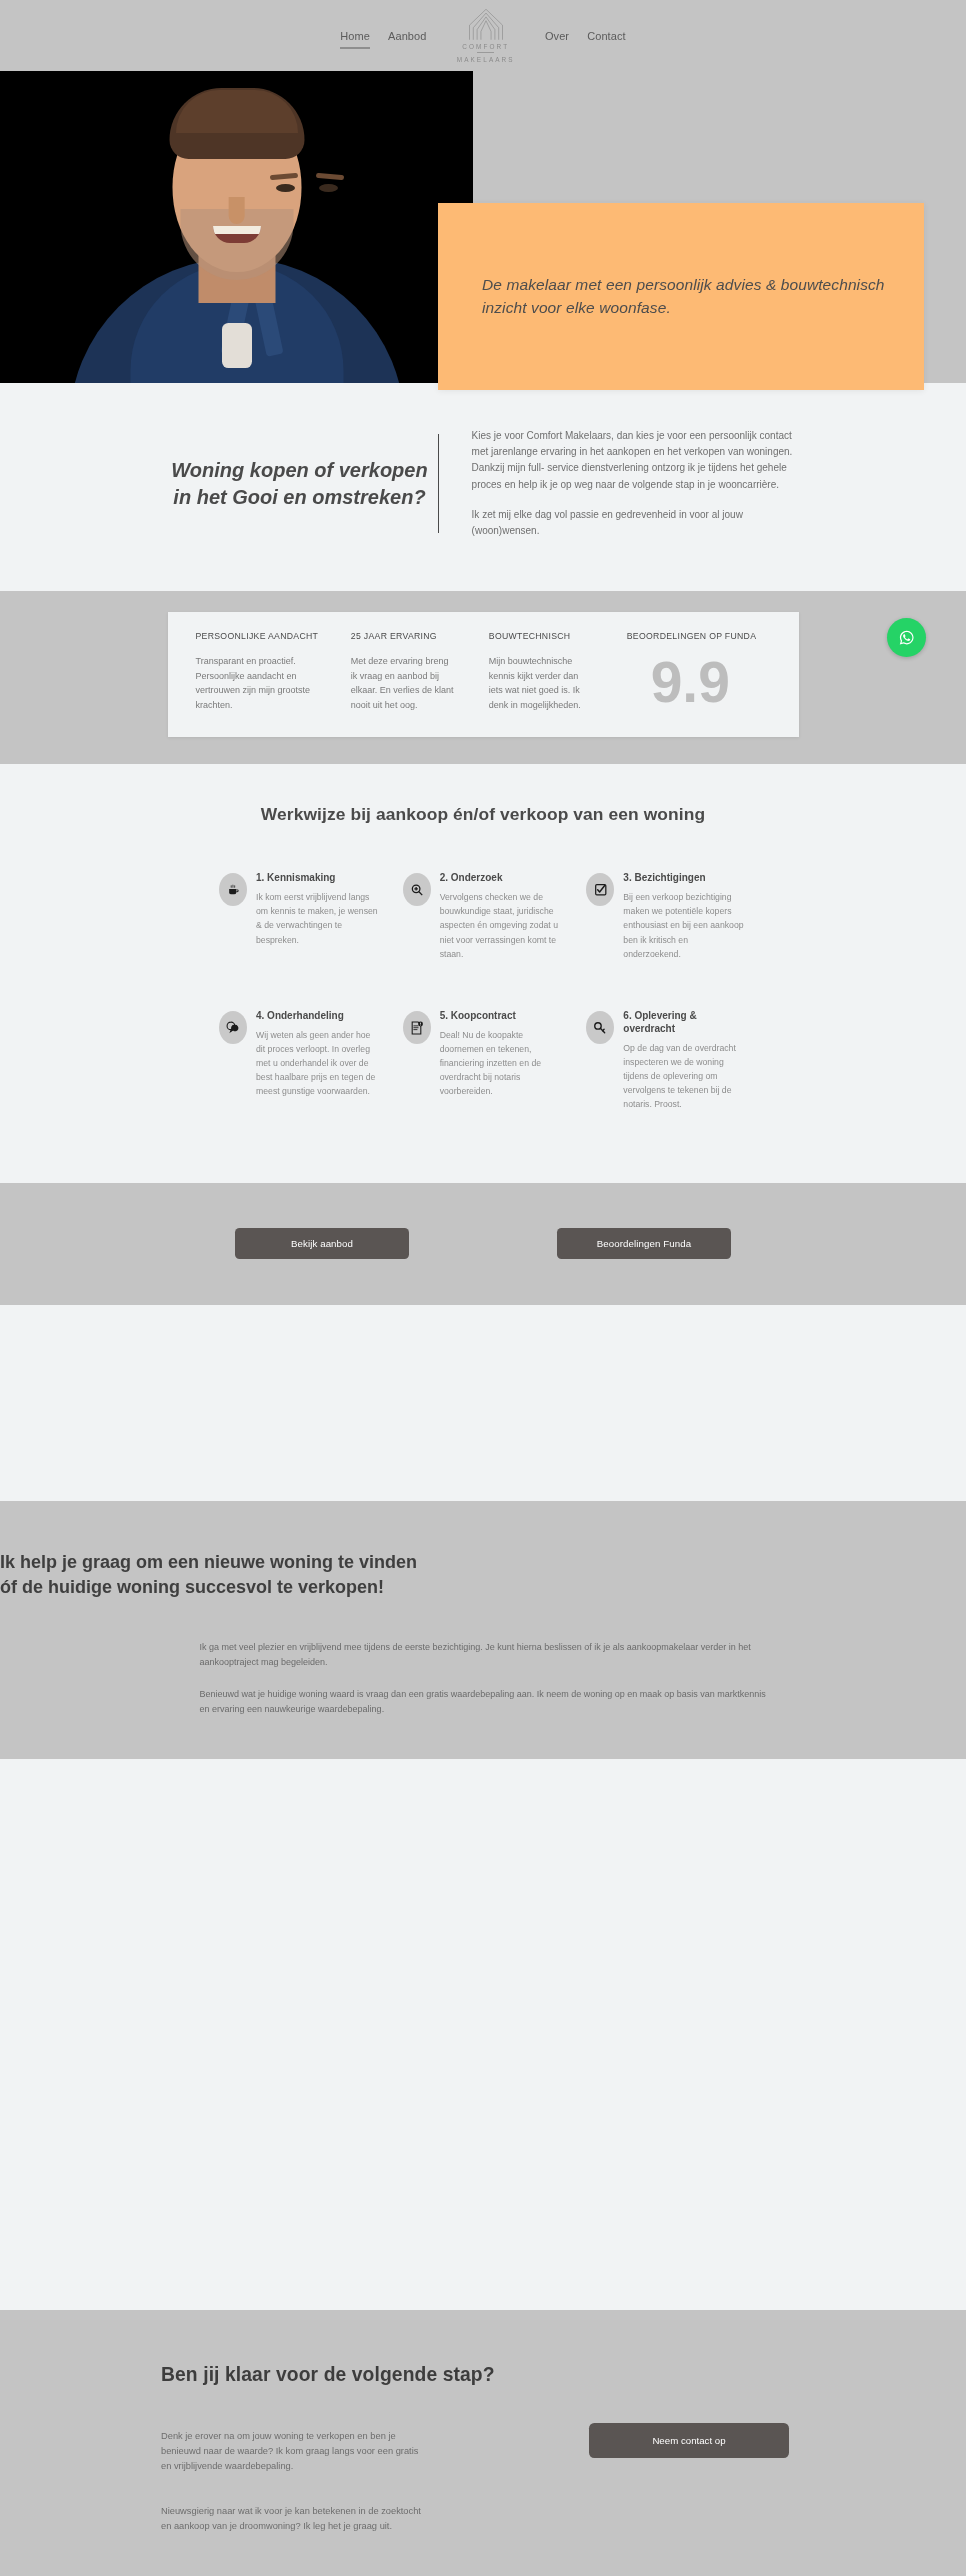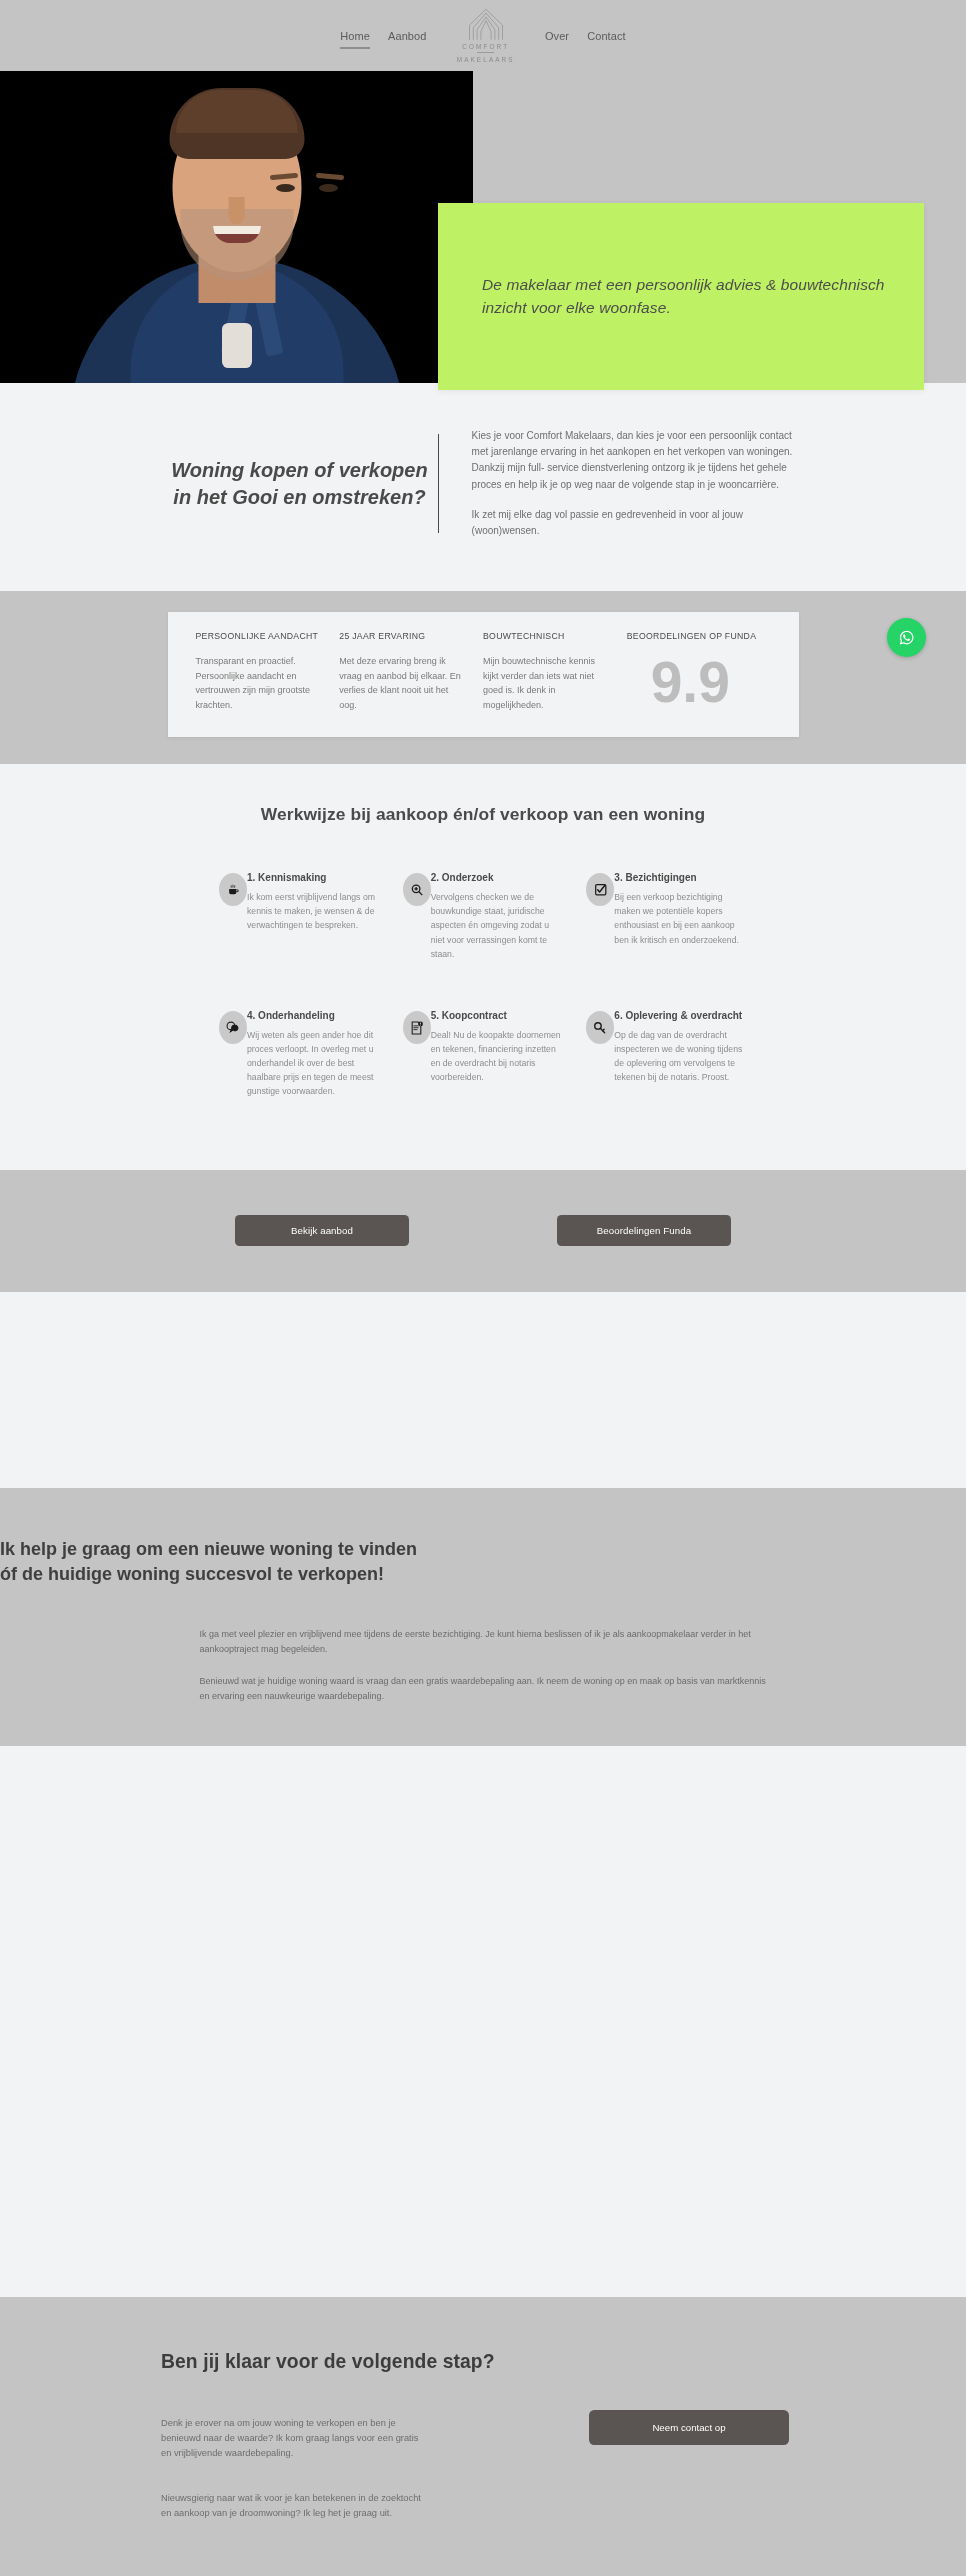--- a/index.html
+++ b/index.html
@@ -121,21 +121,21 @@
     width:113px; height:71px; border-radius:0 0 57px 57px;
     background:#b5927a; opacity:.55;
   }
   .p-mouth { position:absolute; left:50%; top:155px; transform:translateX(-50%); width:48px; height:16.7px; background:#7d3c35; border-radius:0 0 24px 24px; overflow:hidden;}
   .p-teeth { position:absolute; left:0; top:0; width:48px; height:8.4px; background:#f2ece0; }
 
   .hero-card {
     position: absolute;
     left: 438px; top: 132px;
     width: 486px; height: 187px;
-    background: #bef264;
+    background: #fdba74;
     box-shadow: 0 1.3px 6.4px rgba(0,0,0,.07);
     display: flex; align-items: center;
   }
   .hero-card-text {
     font-style: italic;
     font-size: 15.5px;
     line-height: 1.45;
     color: #4d4d4d;
     padding-left: 44px;
     padding-right: 26px;
@@ -163,21 +163,21 @@
   
   .usp-strip {
     background: #c4c4c4;
     padding: 20.6px 0 27px 0;
     position: relative;
     display: flex; justify-content: center;
   }
   .usp-card {
     width: 631px; background: #f1f3f4;
     padding: 19.3px 28px 24.5px 28px;
-    display: flex; gap: 4px;
+    display: flex; gap: 16px;
     box-shadow: 0 0.6px 3.2px rgba(0,0,0,.08);
   }
   .usp-col { width: 25%; padding-right: 16.7px; }
   .usp-head {
     font-size: 8.7px; letter-spacing: 0.3px; color: #4a4a4a;
     text-transform: uppercase; margin-bottom: 13px; white-space: nowrap;
   }
   .usp-body { font-size: 9px; line-height: 1.62; color: #7a7a7a; }
   .usp-score {
     font-size: 57px; font-weight: 700; color: #bdbdbd;
@@ -195,21 +195,21 @@
   .steps { background: #f1f3f4; padding: 40px 0 71px 0; }
   .steps-title {
     text-align: center; font-size: 17.4px; font-weight: 700;
     color: #4a4a4a; margin-bottom: 46px; letter-spacing: 0.1px;
   }
   .steps-grid {
     width: 528px; margin: 0 auto;
     display: grid; grid-template-columns: repeat(3, 1fr);
     row-gap: 48px; column-gap: 23px;
   }
-  .step { display: flex; }
+  .step { display: flex; gap: 9px; }
   .step-icon {
     flex: 0 0 auto;
     width: 28px; height: 33px; border-radius: 50%;
     background: #c9c9c9;
     display: flex; align-items: center; justify-content: center;
     margin-top: 2.6px;
   }
   .step-body { flex: 1; }
   .step-title { font-size: 10px; font-weight: 700; color: #4a4a4a; line-height: 1.3; margin-bottom: 6.4px; }
   .step-text { font-size: 8.7px; line-height: 1.62; color: #8d8d8d; }

